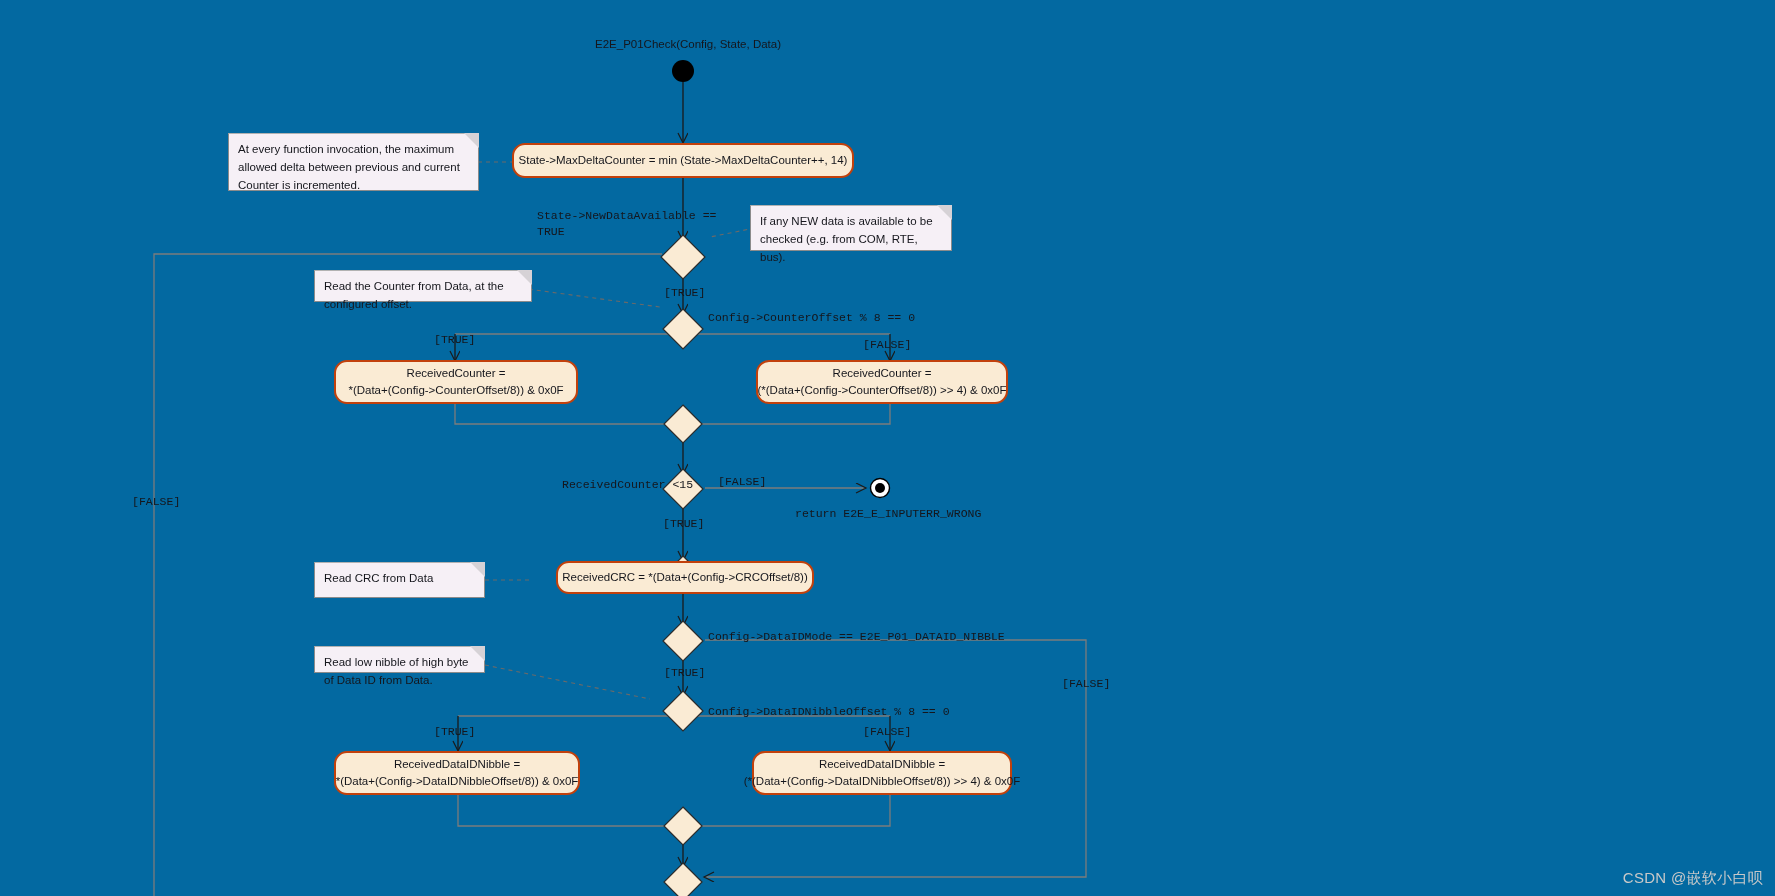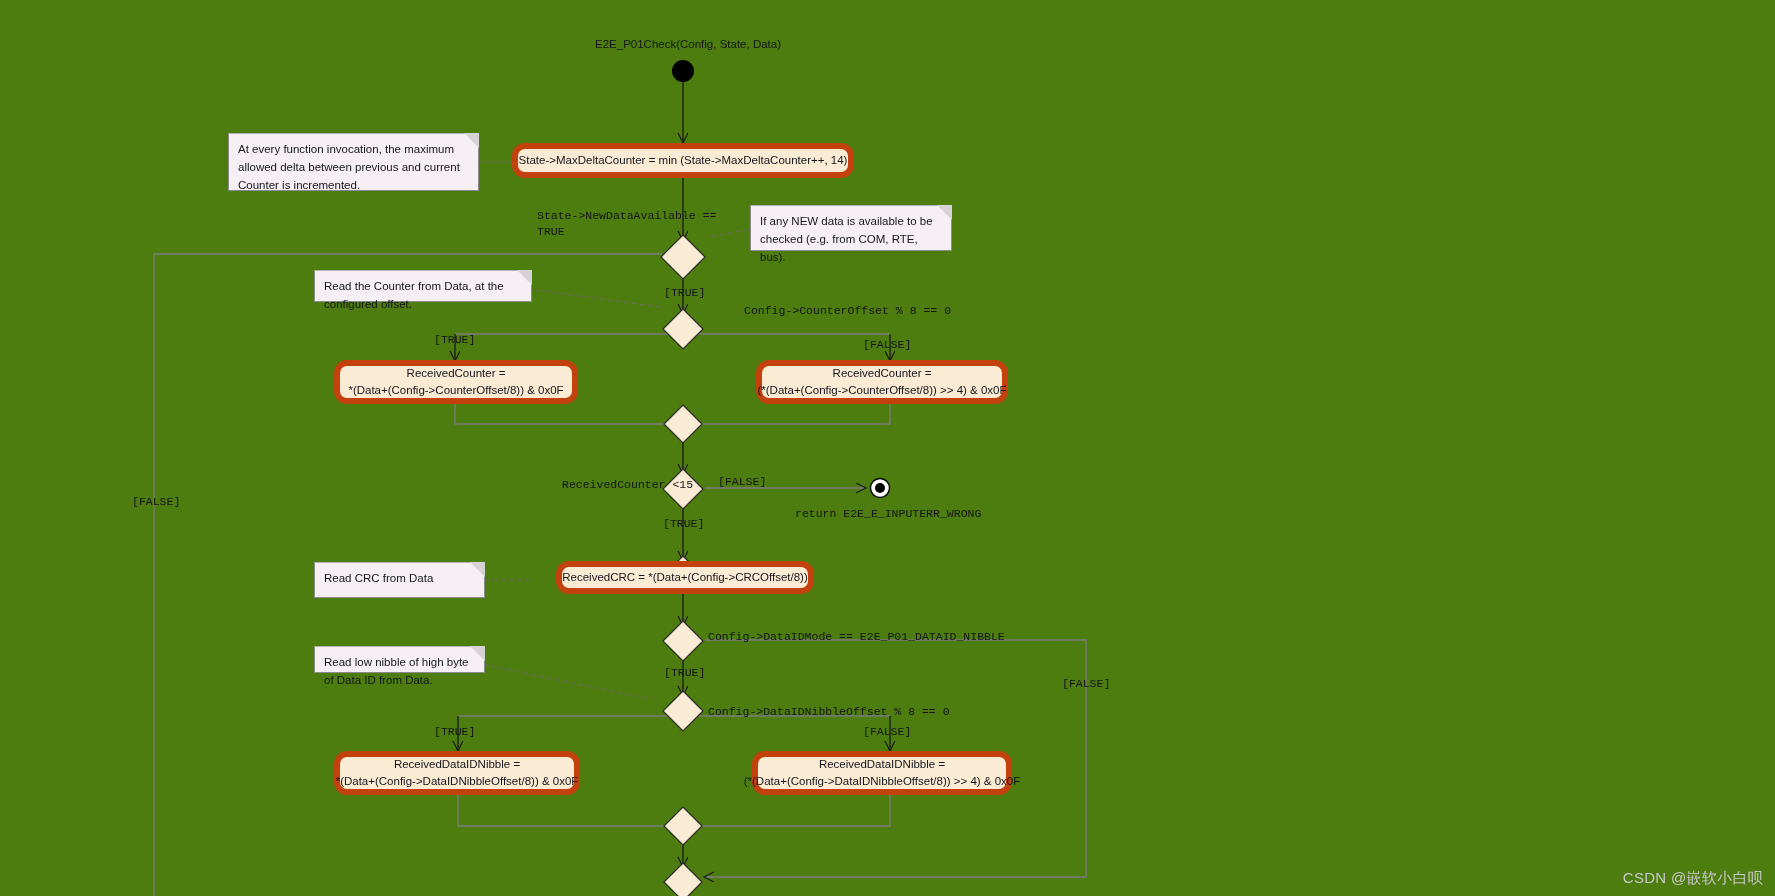--- a/index.html
+++ b/index.html
@@ -11,38 +11,38 @@
     font-family: "Liberation Sans", sans-serif;
     width: 1775px;
     height: 896px;
     overflow: hidden;
     position: relative;
   }
   #canvas {
     position: relative;
     width: 1775px;
     height: 896px;
-    background: #4d7c0f;
+    background: #0369a1;
   }
   svg.wires {
     position: absolute;
     left: 0;
     top: 0;
     width: 1775px;
     height: 896px;
     pointer-events: none;
   }
   .node {
     position: absolute;
     box-sizing: border-box;
   }
   
   .action {
     background: #faebd4;
-    border: 6px solid #c2410c;
+    border: 2px solid #c2410c;
     border-radius: 13px;
     display: flex;
     flex-direction: column;
     align-items: center;
     justify-content: center;
     text-align: center;
     font-size: 11.5px;
     color: #15161c;
     line-height: 1.45;
     padding: 4px 10px;
@@ -259,21 +259,21 @@
     <div class="note-text">Read low nibble of high byte of Data ID from Data.</div>
   </div>
 
   <div class="label" style="left:537px; top:208px;">State-&gt;NewDataAvailable ==
 TRUE</div>
 
   <div class="label" style="left:664px; top:285px;">[TRUE]</div>
 
   <div class="label" style="left:132px; top:494px;">[FALSE]</div>
 
-  <div class="label" style="left:708px; top:303px;margin-left:36px;">Config-&gt;CounterOffset % 8 == 0</div>
+  <div class="label" style="left:708px; top:310px;">Config-&gt;CounterOffset % 8 == 0</div>
 
   <div class="label" style="left:434px; top:332px;">[TRUE]</div>
 
   <div class="label" style="left:863px; top:337px;">[FALSE]</div>
 
   <div class="label" style="left:562px; top:477px;">ReceivedCounter &lt;15</div>
 
   <div class="label" style="left:718px; top:474px;">[FALSE]</div>
 
   <div class="label" style="left:663px; top:516px;">[TRUE]</div>

